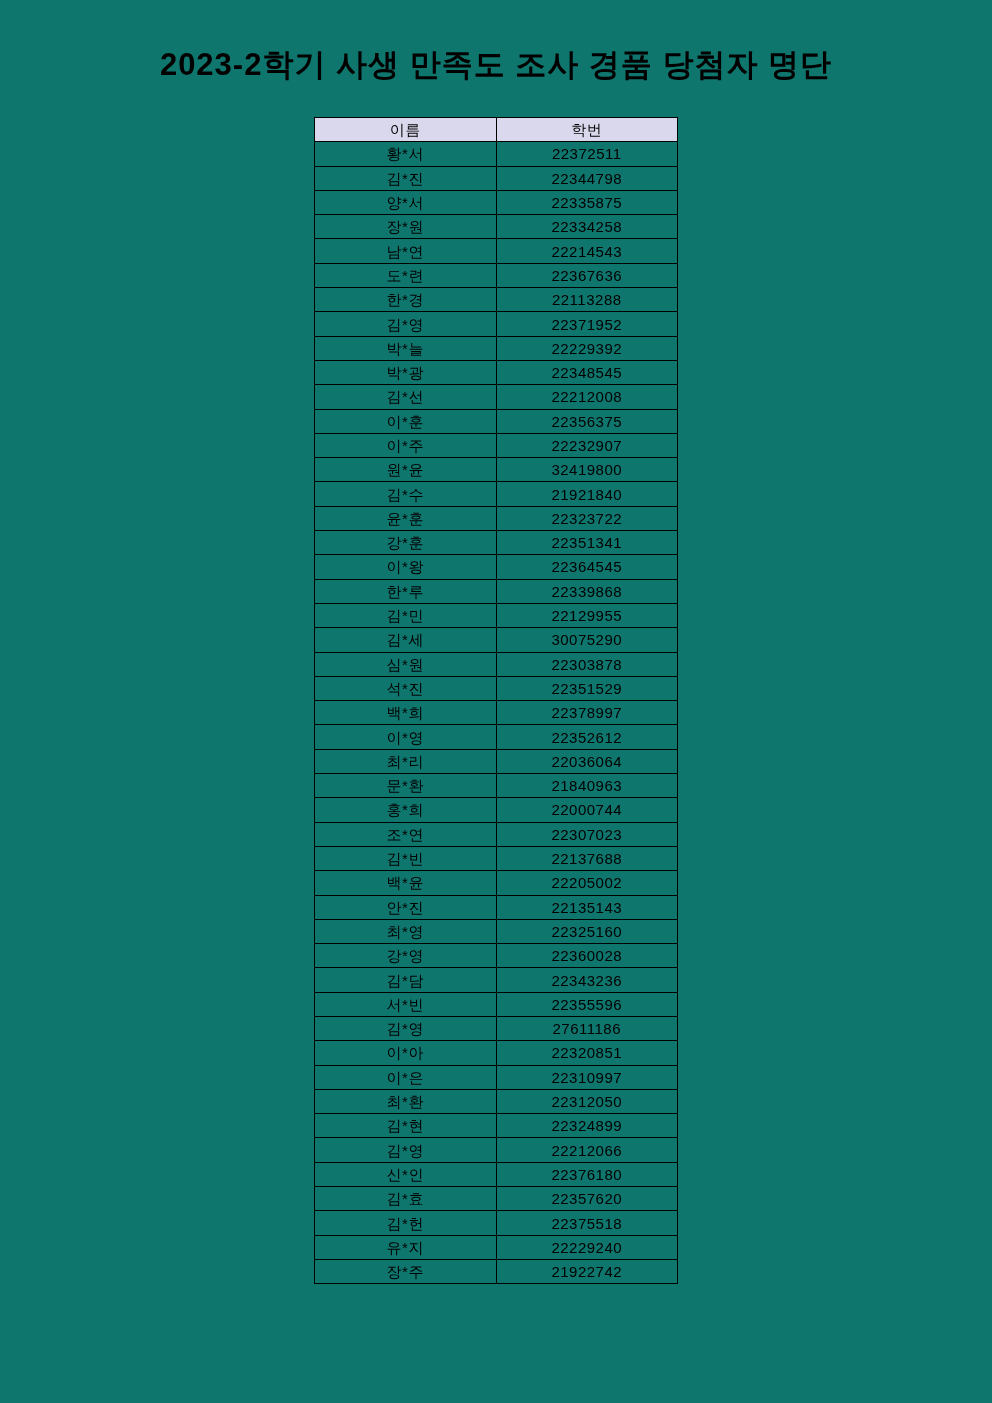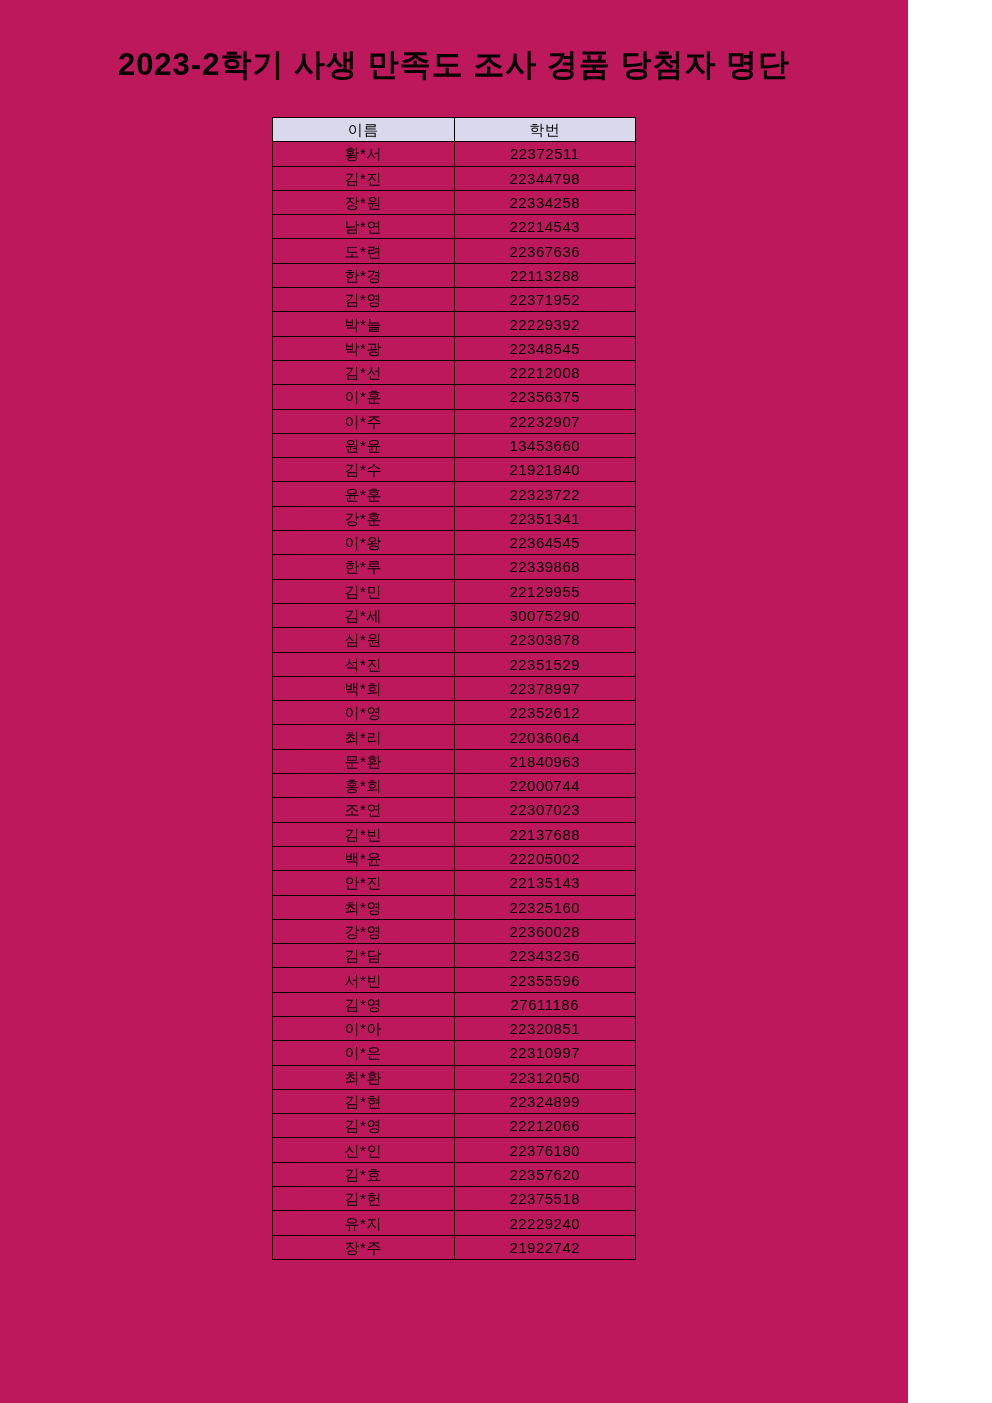--- a/index.html
+++ b/index.html
@@ -4,23 +4,23 @@
 <style>
   html, body {
     margin: 0;
     padding: 0;
     background: #ffffff;
     font-family: "Liberation Sans", sans-serif;
     color: #000000;
   }
   .page {
     position: relative;
-    width: 908px;
+    width: 992px;
     height: 1403px;
-    background: #be185d;
+    background: #0f766e;
     overflow: hidden;
   }
   .doc-title {
     margin: 0;
     padding-top: 44px;
     text-align: center;
     font-size: 31px;
     font-weight: bold;
     letter-spacing: 1px;
     color: #000000;
@@ -68,20 +68,24 @@
       <td>황*서</td>
       <td>22372511</td>
     </tr>
 
     <tr>
       <td>김*진</td>
       <td>22344798</td>
     </tr>
 
 
+    <tr>
+      <td>양*서</td>
+      <td>22335875</td>
+    </tr>
 
     <tr>
       <td>장*원</td>
       <td>22334258</td>
     </tr>
 
     <tr>
       <td>남*연</td>
       <td>22214543</td>
     </tr>
@@ -121,21 +125,21 @@
       <td>22356375</td>
     </tr>
 
     <tr>
       <td>이*주</td>
       <td>22232907</td>
     </tr>
 
     <tr>
       <td>원*윤</td>
-      <td>13453660</td>
+      <td>32419800</td>
     </tr>
 
     <tr>
       <td>김*수</td>
       <td>21921840</td>
     </tr>
 
     <tr>
       <td>윤*훈</td>
       <td>22323722</td>

